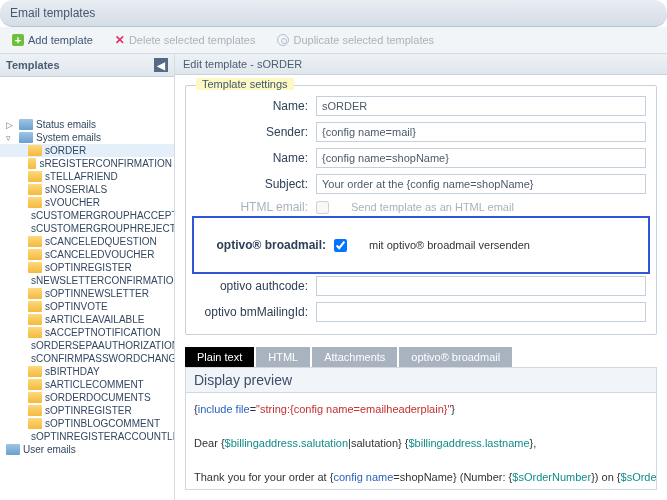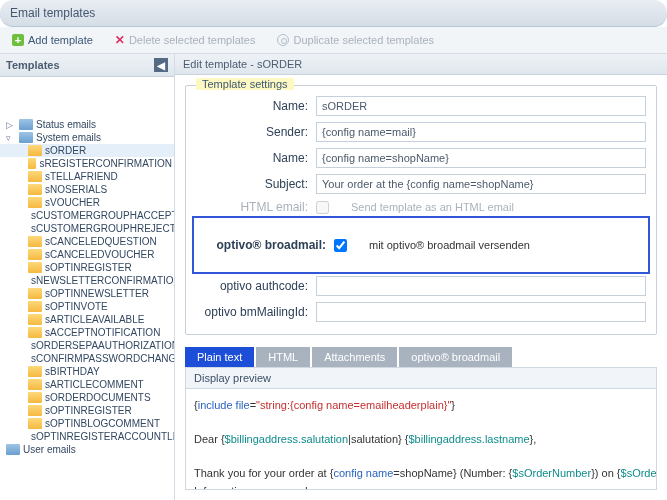--- a/index.html
+++ b/index.html
@@ -30,23 +30,23 @@
 .legend { position:absolute; top:-8px; left:10px; background:#fef9c3; padding:0 6px; color:#3e5771; font-size:11px; }
 .form-row { display:flex; align-items:center; margin-bottom:6px; }
 .form-label { width:120px; text-align:right; padding-right:8px; font-size:12px; color:#2f4157; }
 .form-label.disabled { color:#a9b2bc; }
 .form-input { flex:1; height:20px; border:1px solid #c4d0dc; padding:0 5px; font-size:11px; color:#4b5a6b; background:#fff; }
 .form-input:disabled { background:#f3f5f8; color:#a2adba; }
 .chk-label { font-size:11px; display:inline-flex; align-items:center; gap:22px; position:relative; }
 .highlight-box { border:2px solid #3156d8; padding:20px; margin:-4px; }
 .tabs { display:flex; margin:6px 10px 0 10px; }
 .tab { padding:4px 12px; background:#a9b3bf; color:#fff; font-size:11px; cursor:pointer; }
-.tab.active { background:#1d4ed8; }
+.tab.active { background:#000000; }
 .tab + .tab { margin-left:2px; }
-.preview-head { background:#f1f4f8; border:1px solid #d0d8e1; margin:0 10px; padding:4px 8px; font-size:11px; color:#3b4f66; }
+.preview-head { background:#f1f4f8; border:1px solid #d0d8e1; margin:0 10px; padding:4px 8px; font-size:14px; color:#3b4f66; }
 .preview { border:1px solid #d0d8e1; border-top:0; margin:0 10px 10px 10px; padding:8px; font-family:"Courier New",monospace; font-size:11px; line-height:1.5; color:#333; overflow:auto; height:120px; white-space:pre; }
 .tok-blue { color:#2a63bd; }
 .tok-red { color:#c62f2f; }
 .tok-teal { color:#0f8c8c; }
 </style>
 </head>
 <body>
 
 <div class="header">Email templates</div>
 

